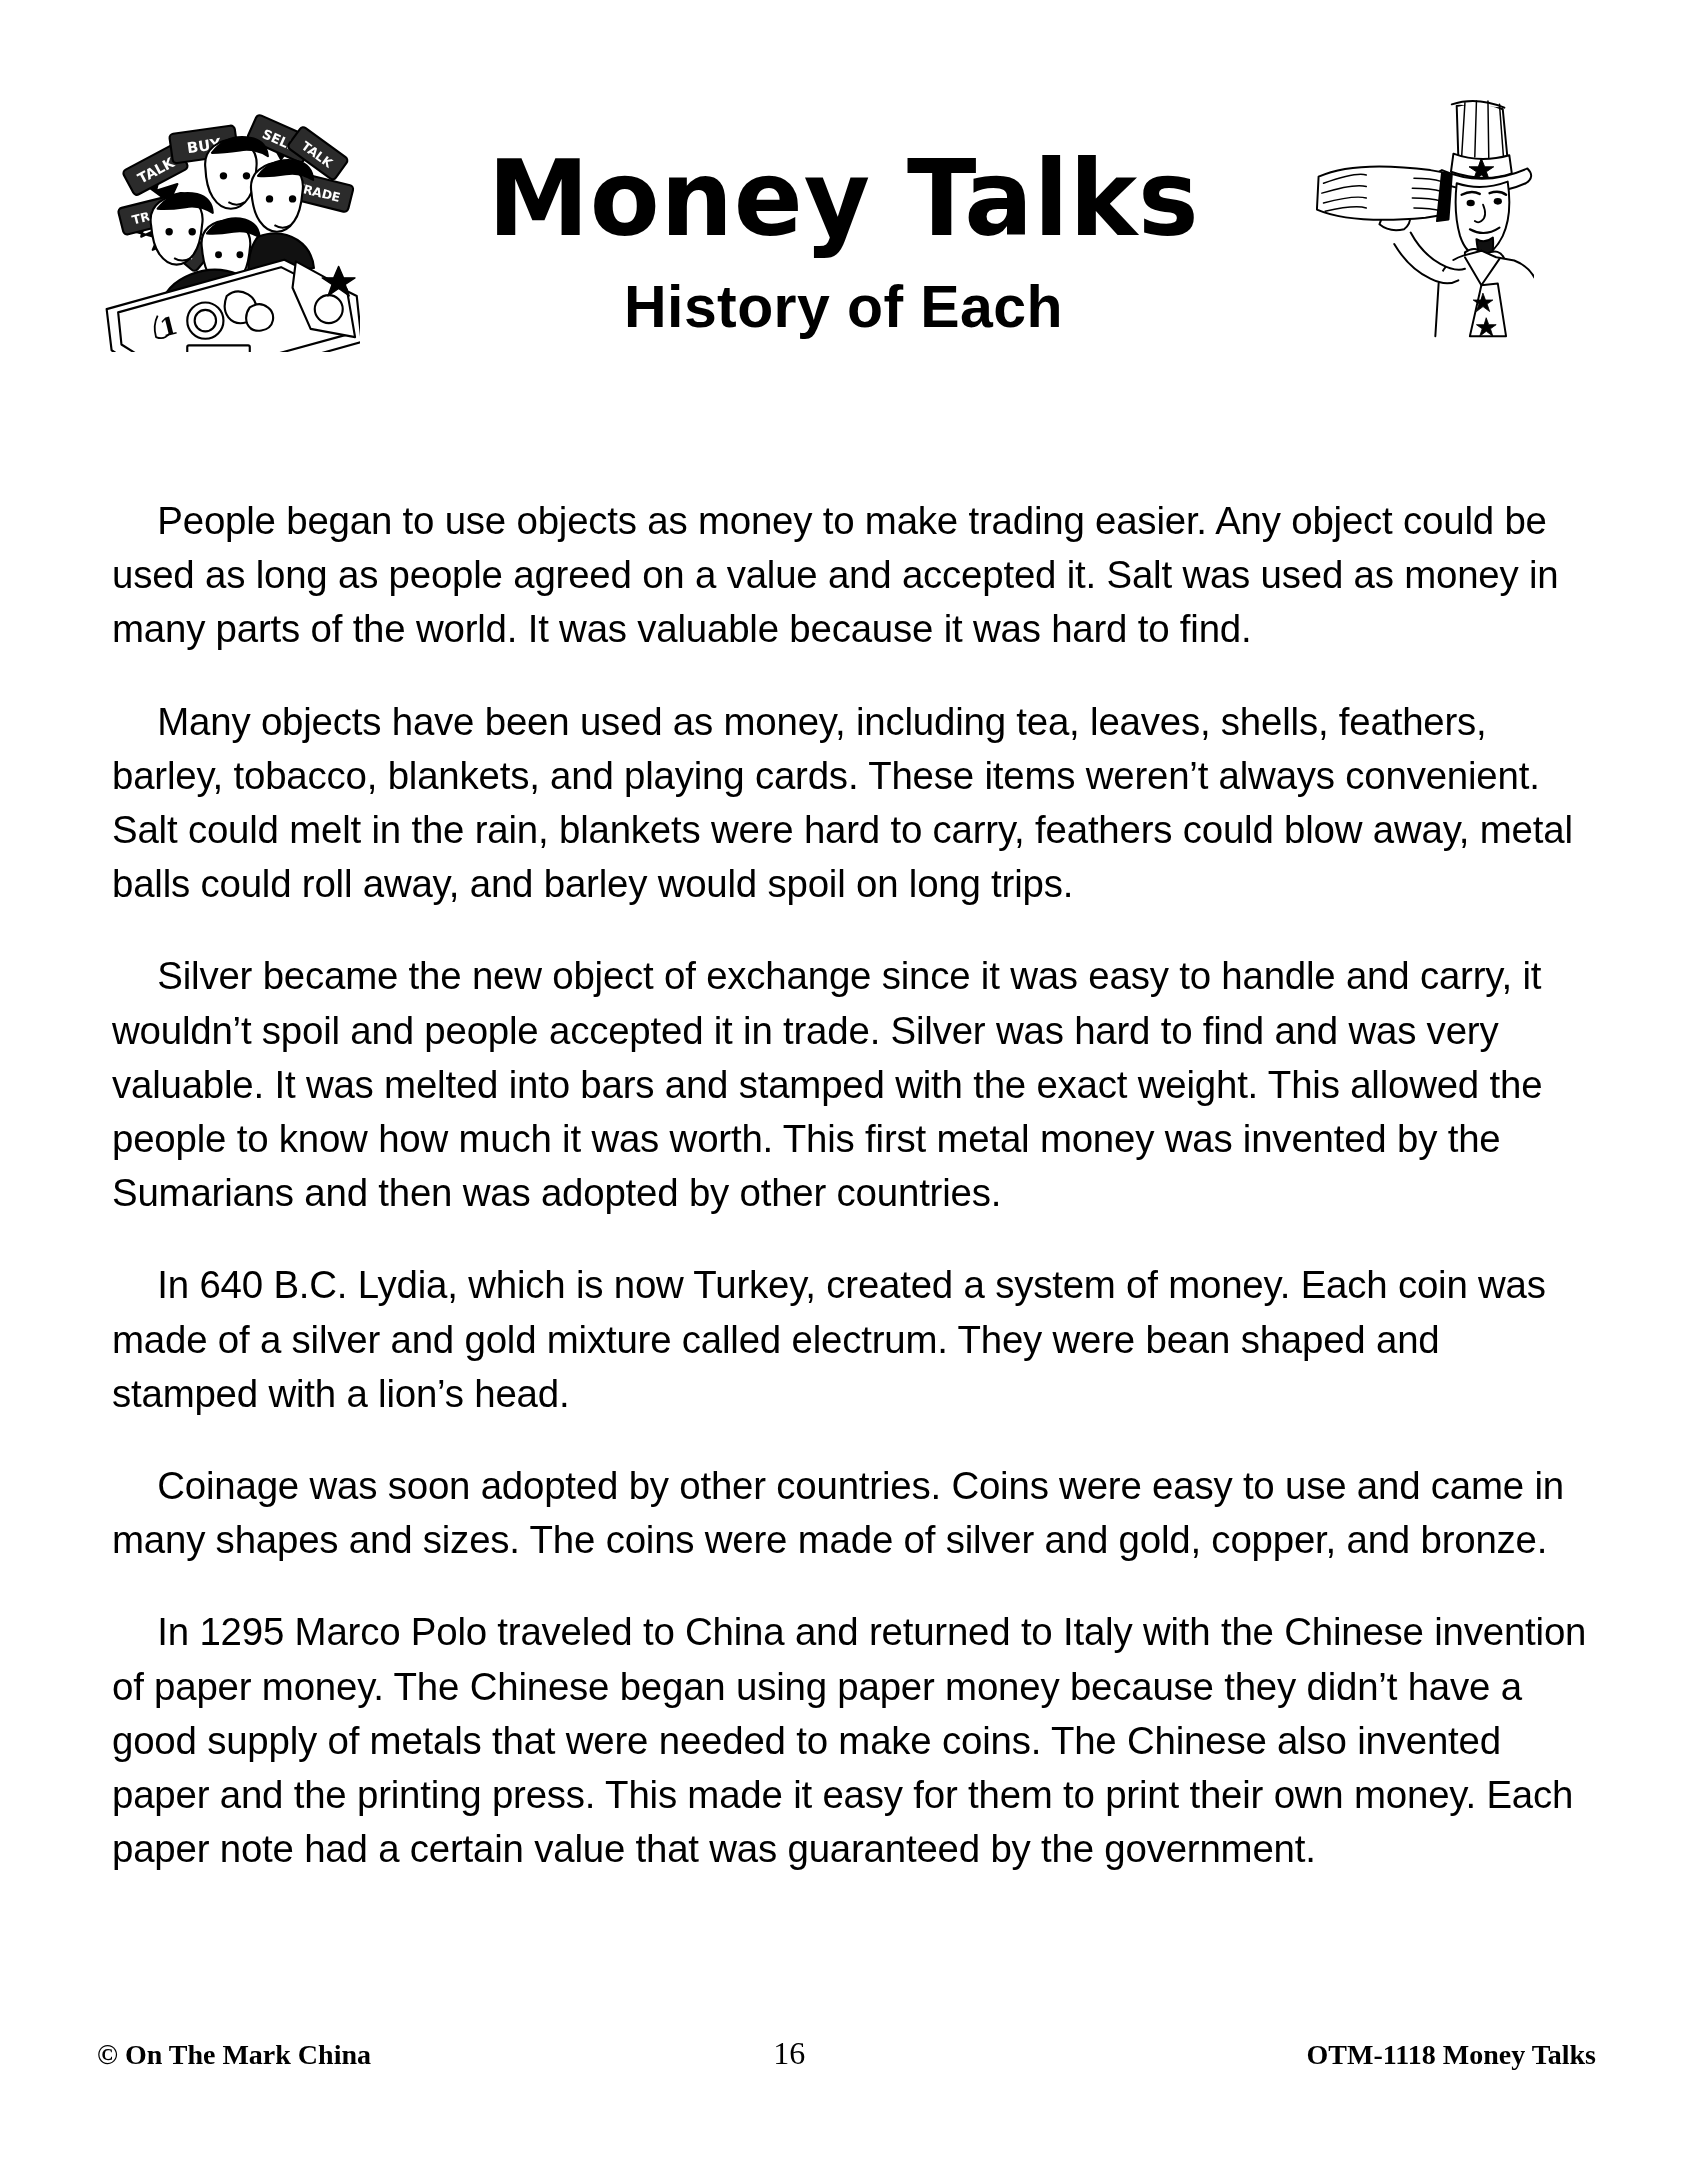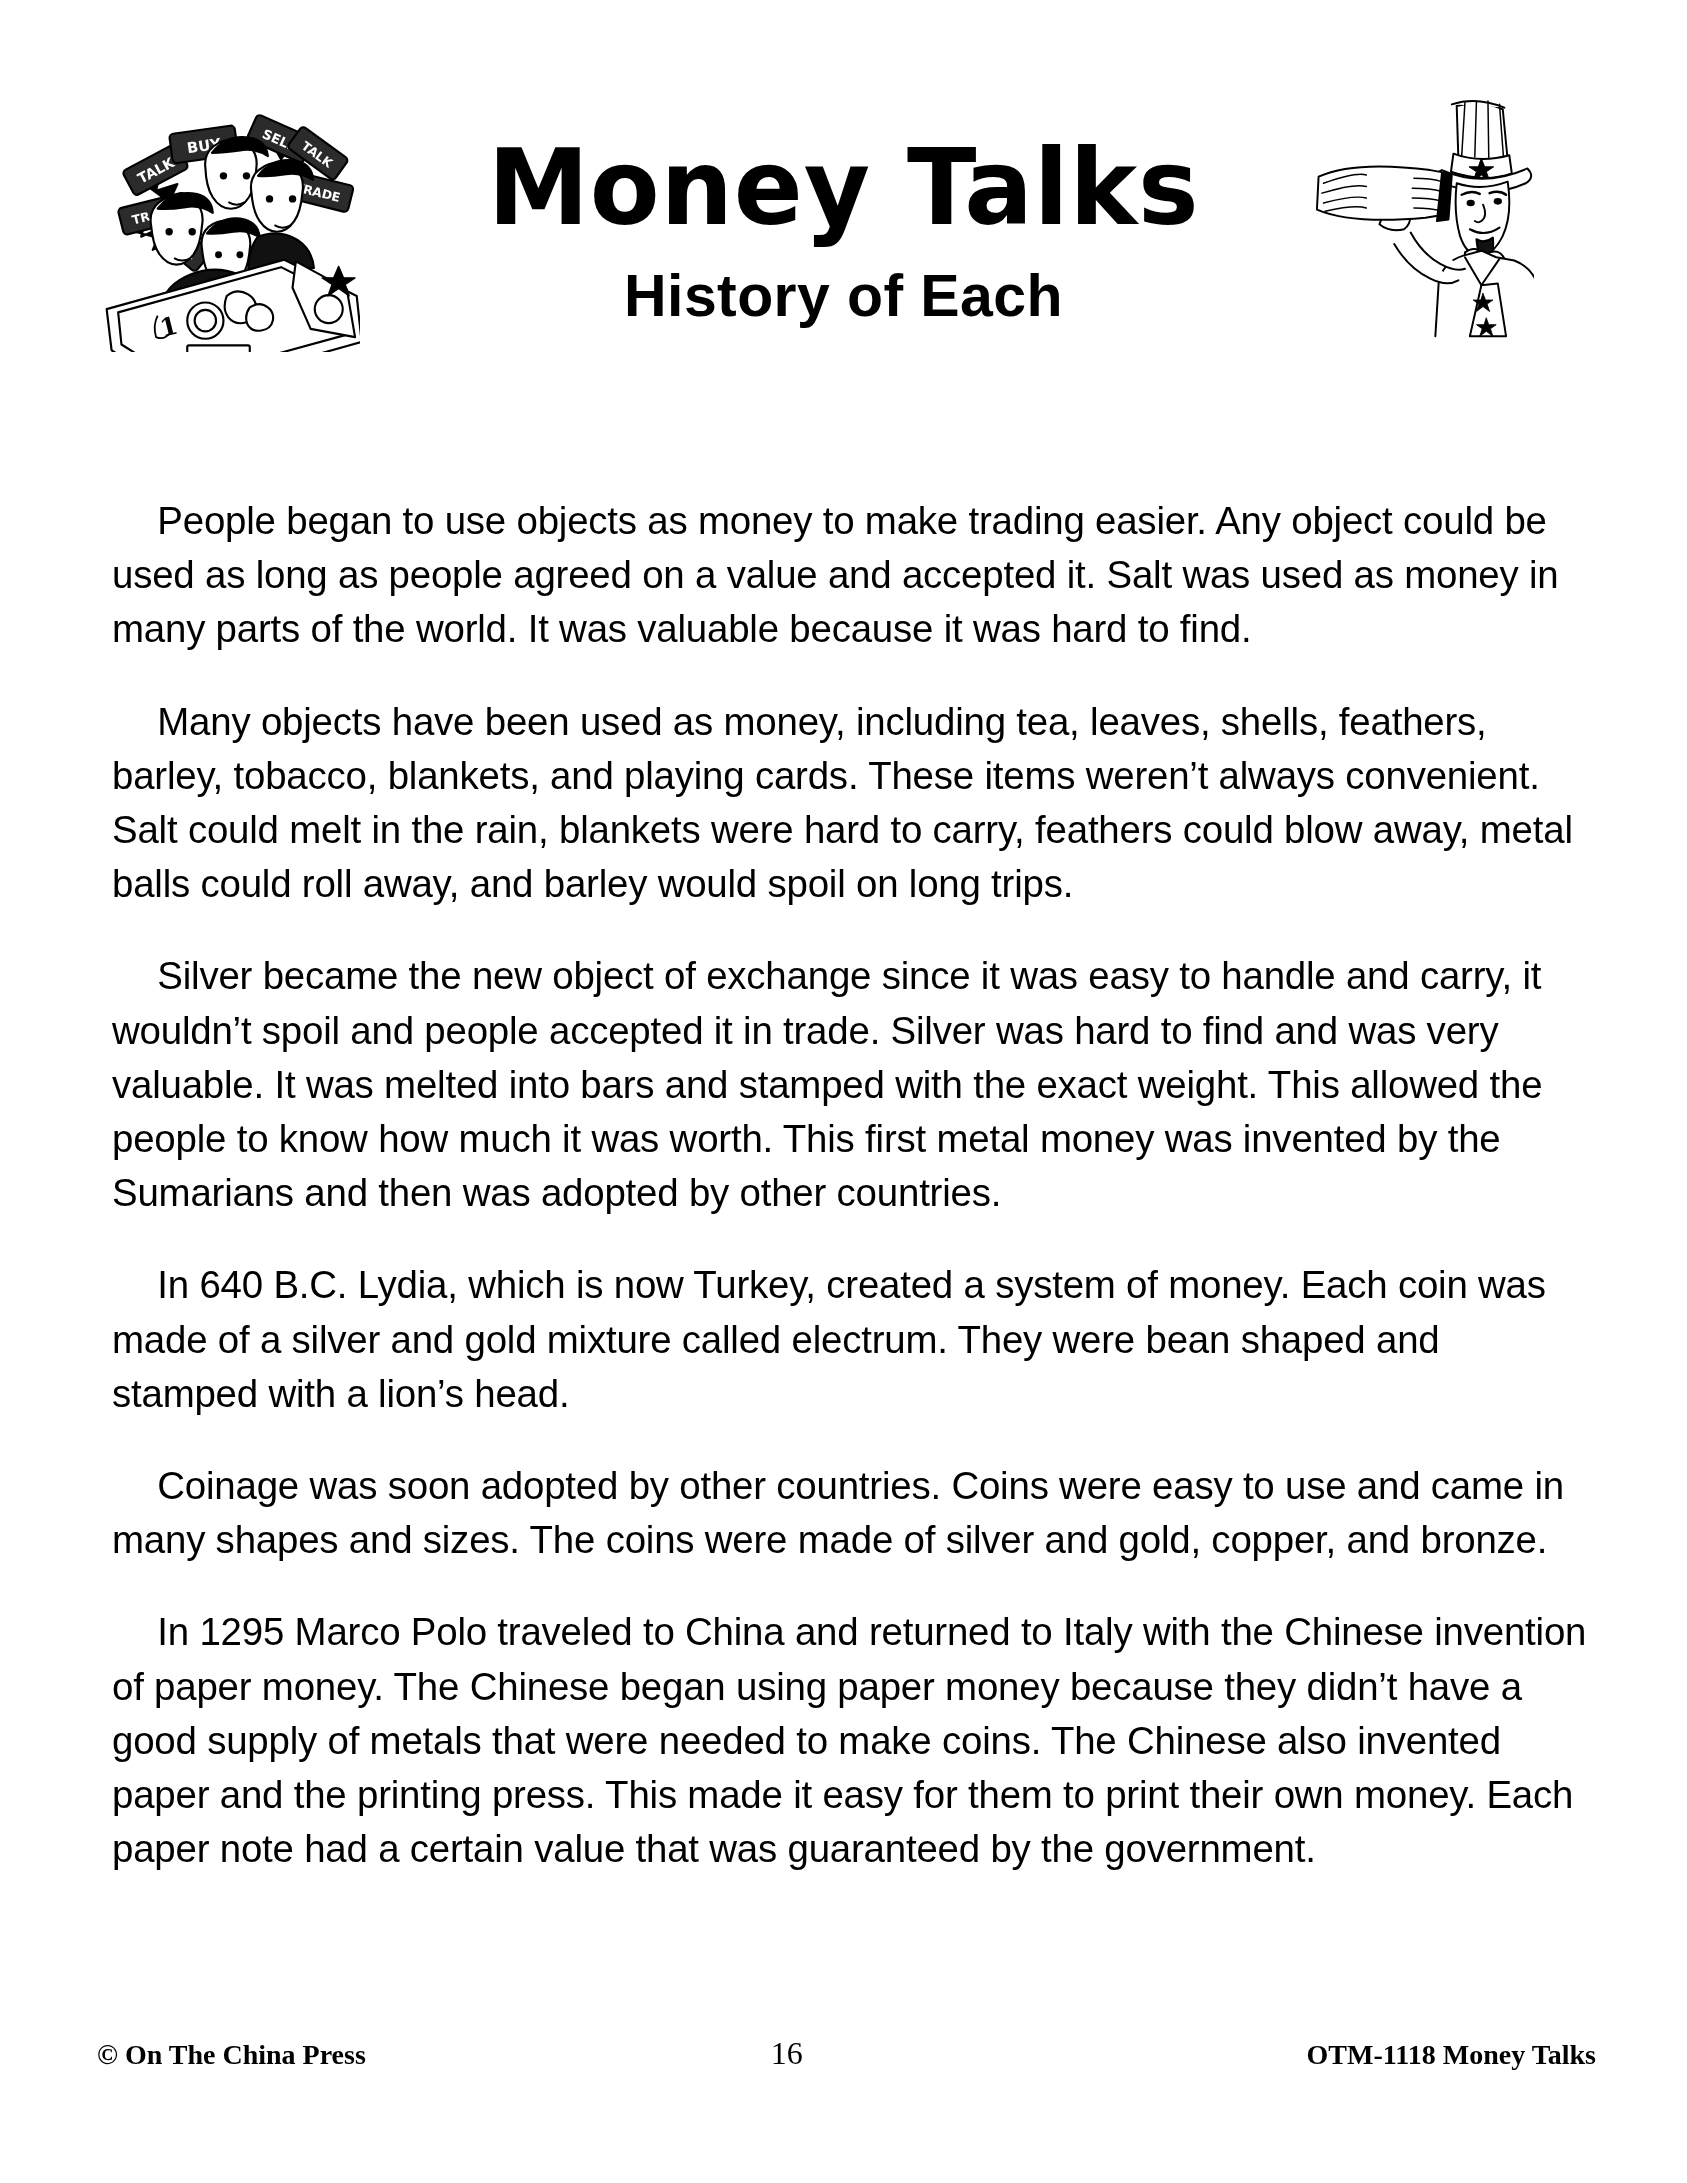--- a/index.html
+++ b/index.html
@@ -40,21 +40,21 @@
     position: absolute;
     left: 1312px;
     top: 91px;
     width: 222px;
     height: 247px;
   }
 
   .title-block {
     position: absolute;
     left: 0;
-    top: 4px;
+    top: 15px;
     width: 1687px;
     text-align: center;
   }
   .main-title {
     font-family: "DejaVu Sans", sans-serif;
     font-size: 105px;
     font-weight: bold;
     letter-spacing: 0.8px;
     line-height: 1.0;
     margin-top: 132px;
@@ -302,19 +302,19 @@
     <p>People began to use objects as money to make trading easier.  Any object could be used as long as people agreed on a value and accepted it.  Salt was used as money in many parts of the world.  It was valuable because it was hard to find.</p>
     <p>Many objects have been used as money, including tea, leaves, shells, feathers, barley, tobacco, blankets, and playing cards.  These items weren’t always convenient.  Salt could melt in the rain, blankets were hard to carry, feathers could blow away, metal balls could roll away, and barley would spoil on long trips.</p>
     <p style="margin-bottom:0;">Silver became the new object of exchange since it was easy to handle and carry, it wouldn’t spoil and people accepted it in trade.  Silver was hard to find and was very</p>
     <p class="no-indent">valuable.  It was melted into bars and stamped with the exact weight.  This allowed the people to know how much it was worth.  This first metal money was invented by the Sumarians and then was adopted by other countries.</p>
     <p>In 640 B.C. Lydia, which is now Turkey, created a system of money.  Each coin was made of a silver and gold mixture called electrum.  They were bean shaped and stamped with a lion’s head.</p>
     <p>Coinage was soon adopted by other countries.  Coins were easy to use and came in many shapes and sizes.  The coins were made of silver and gold, copper, and bronze.</p>
     <p style="margin-bottom:0;">In 1295 Marco Polo traveled to China and returned to Italy with the Chinese invention of paper money.  The Chinese began using paper money because they didn’t have a good supply of metals that were needed to make coins.  The Chinese also invented paper and the printing press.  This made it easy for them to print their own money.  Each paper note had a certain value that was guaranteed by the government.</p>
   </div>
 
   <div class="footer">
-    <div class="footer-left">© On The China Press</div>
+    <div class="footer-left">© On The Mark China</div>
     <div class="footer-center">16</div>
     <div class="footer-right">OTM-1118 Money Talks</div>
   </div>
 
 </div>
 
 
 </body></html>

